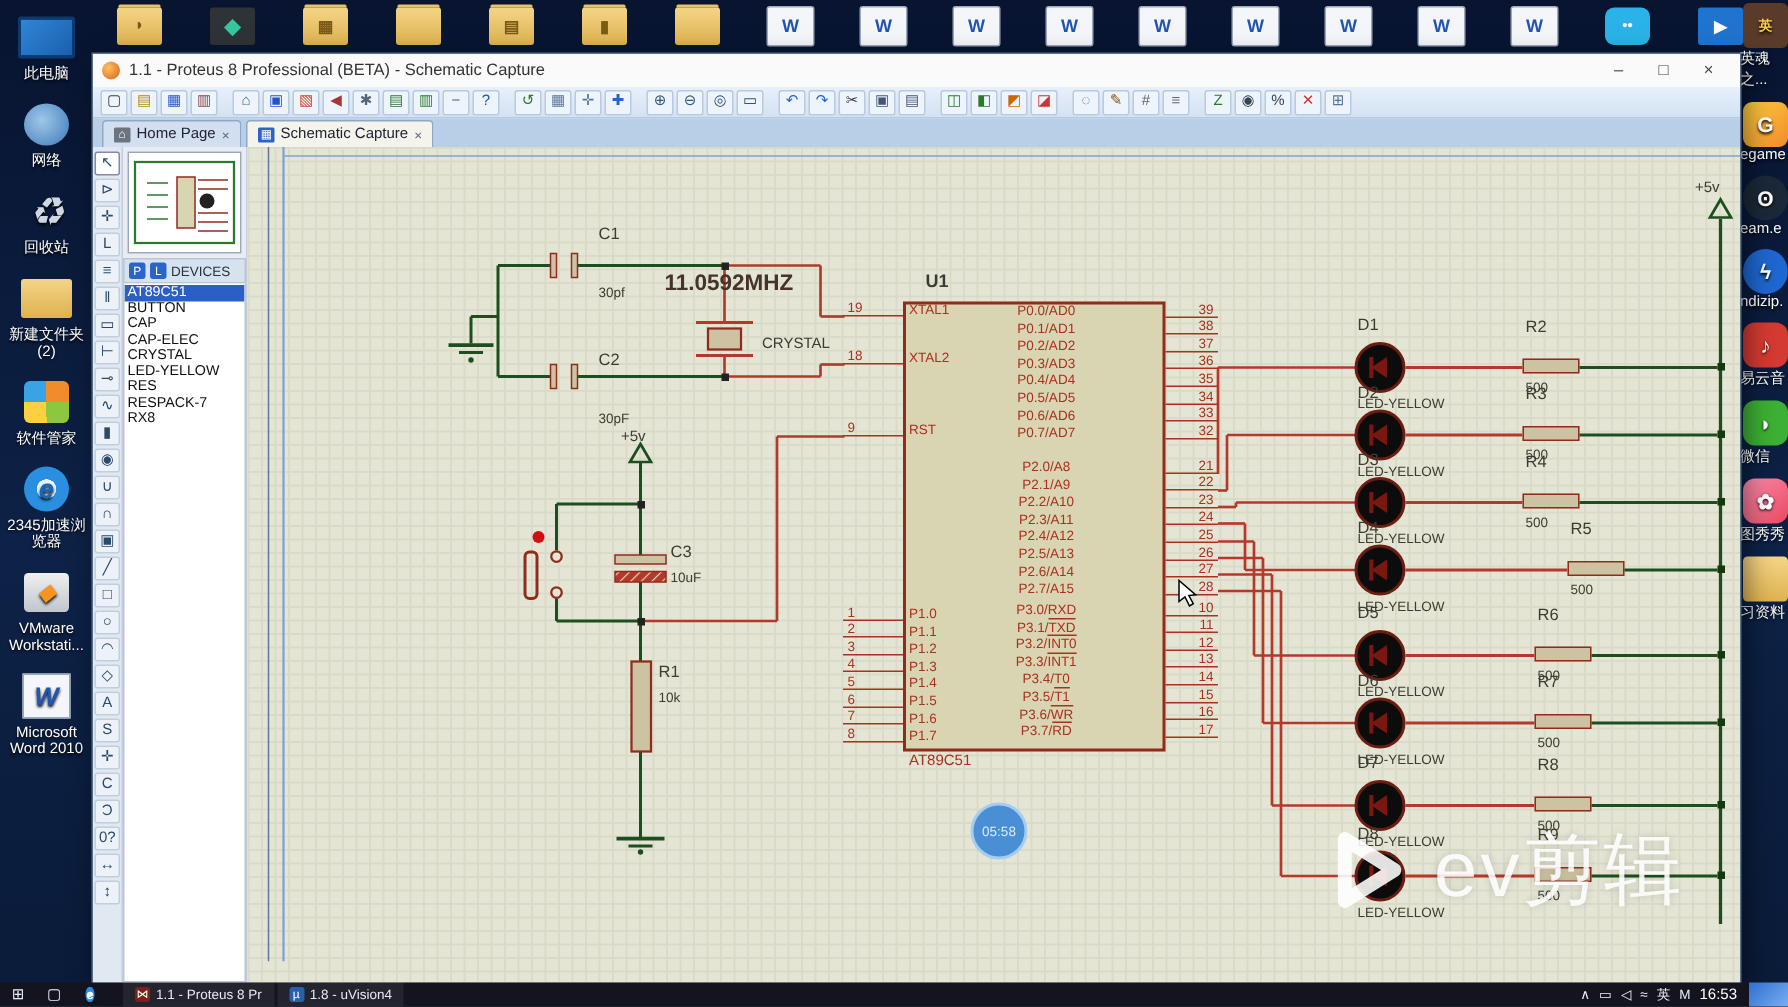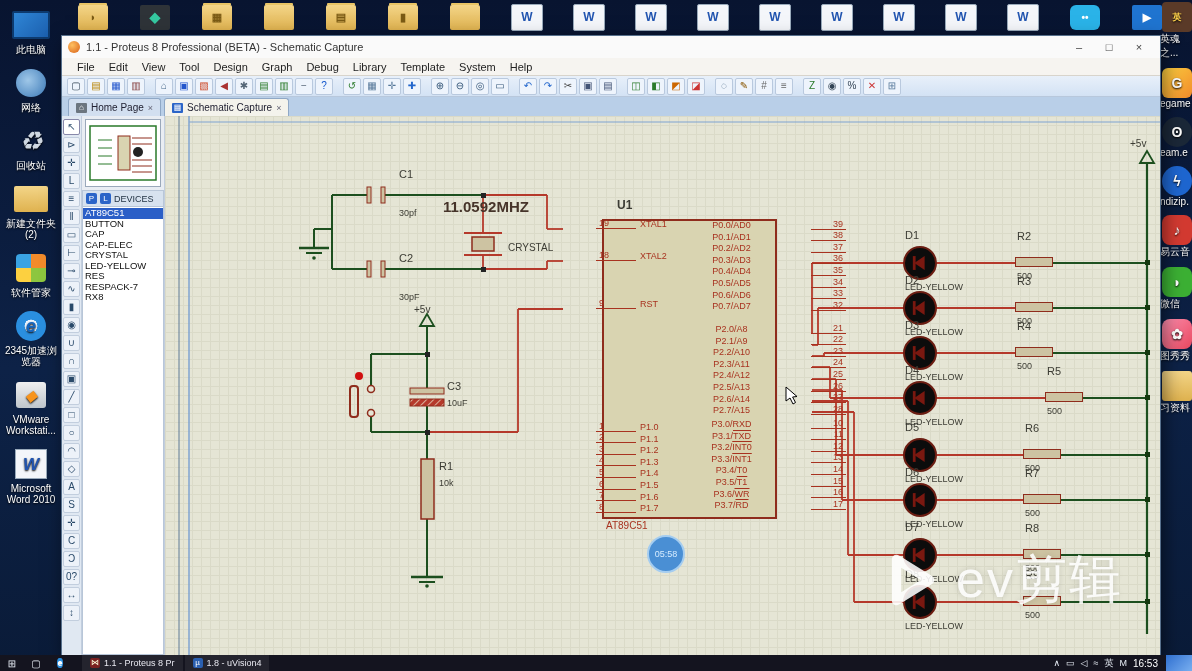--- a/index.html
+++ b/index.html
@@ -68,21 +68,21 @@
   #devlist{flex:1;background:#fff;border:1px solid #b8c6d8;border-top:none;overflow:hidden;padding-top:1px;}
   #devlist div{font-size:9.5px;line-height:10.5px;padding-left:2px;color:#111;white-space:nowrap;}
   #devlist div:first-of-type{background:#2b5fc7;color:#fff;}
   
   #canvas{flex:1;position:relative;background-color:#e5e5d5;overflow:hidden;
     background-image:linear-gradient(#dadac8 1px,transparent 1px),linear-gradient(90deg,#dadac8 1px,transparent 1px);
     background-size:9px 9px;}
   #wires{position:absolute;left:0;top:0;z-index:1;}
   #chip{position:absolute;left:437px;top:103px;width:175px;height:300px;background:#d9d4b1;border:2px solid #8f2c1c;z-index:2;box-sizing:border-box;}
   .pingroup{position:absolute;z-index:3;}
-  .prow{position:relative;height:11.6px;width:190px;margin-left:34px;}
+  .prow{position:relative;height:11.6px;width:190px;}
   .plabel{display:block;font-size:9px;line-height:11.6px;color:#a8321f;white-space:nowrap;}
   .prow.r .plabel{width:151px;text-align:center;}
   .prow.l .plabel{margin-left:44px;text-align:left;}
   .ov{text-decoration:overline;}
   .pstub{position:absolute;bottom:2px;height:0;border-top:1.5px solid #a8321f;}
   .prow.r .pstub{left:155px;width:35px;}
   .prow.l .pstub{left:0;width:40px;}
   .pnum{position:absolute;bottom:1px;font-size:9px;font-style:normal;color:#a8321f;}
   .prow.r .pnum{right:3px;}
   .prow.l .pnum{left:3px;}
@@ -319,34 +319,20 @@
   <div id="win">
     <div id="titlebar">
       <span id="title-icon"></span>
       <span>1.1 - Proteus 8 Professional (BETA) - Schematic Capture</span>
       <span id="win-controls">
         <span>–</span>
         <span>□</span>
         <span>×</span>
       </span>
     </div>
-    <div id="menubar">
-
-    <span>File</span>
-        <span>Edit</span>
-        <span>View</span>
-        <span>Tool</span>
-        <span>Design</span>
-        <span>Graph</span>
-        <span>Debug</span>
-        <span>Library</span>
-        <span>Template</span>
-        <span>System</span>
-        <span>Help</span>
-      </div>
     <div id="toolbar">
 
     <span class="tb-icon">▢</span>
         <span class="tb-icon" style="color: rgb(184, 134, 11);">▤</span>
         <span class="tb-icon" style="color: rgb(34, 85, 204);">▦</span>
         <span class="tb-icon" style="color: rgb(136, 68, 68);">▥</span>
         <span class="tb-icon" style="color: rgb(68, 102, 136);">⌂</span>
         <span class="tb-icon" style="color: rgb(34, 85, 204);">▣</span>
         <span class="tb-icon" style="color: rgb(204, 68, 34);">▧</span>
         <span class="tb-icon" style="color: rgb(170, 51, 51);">◀</span>

